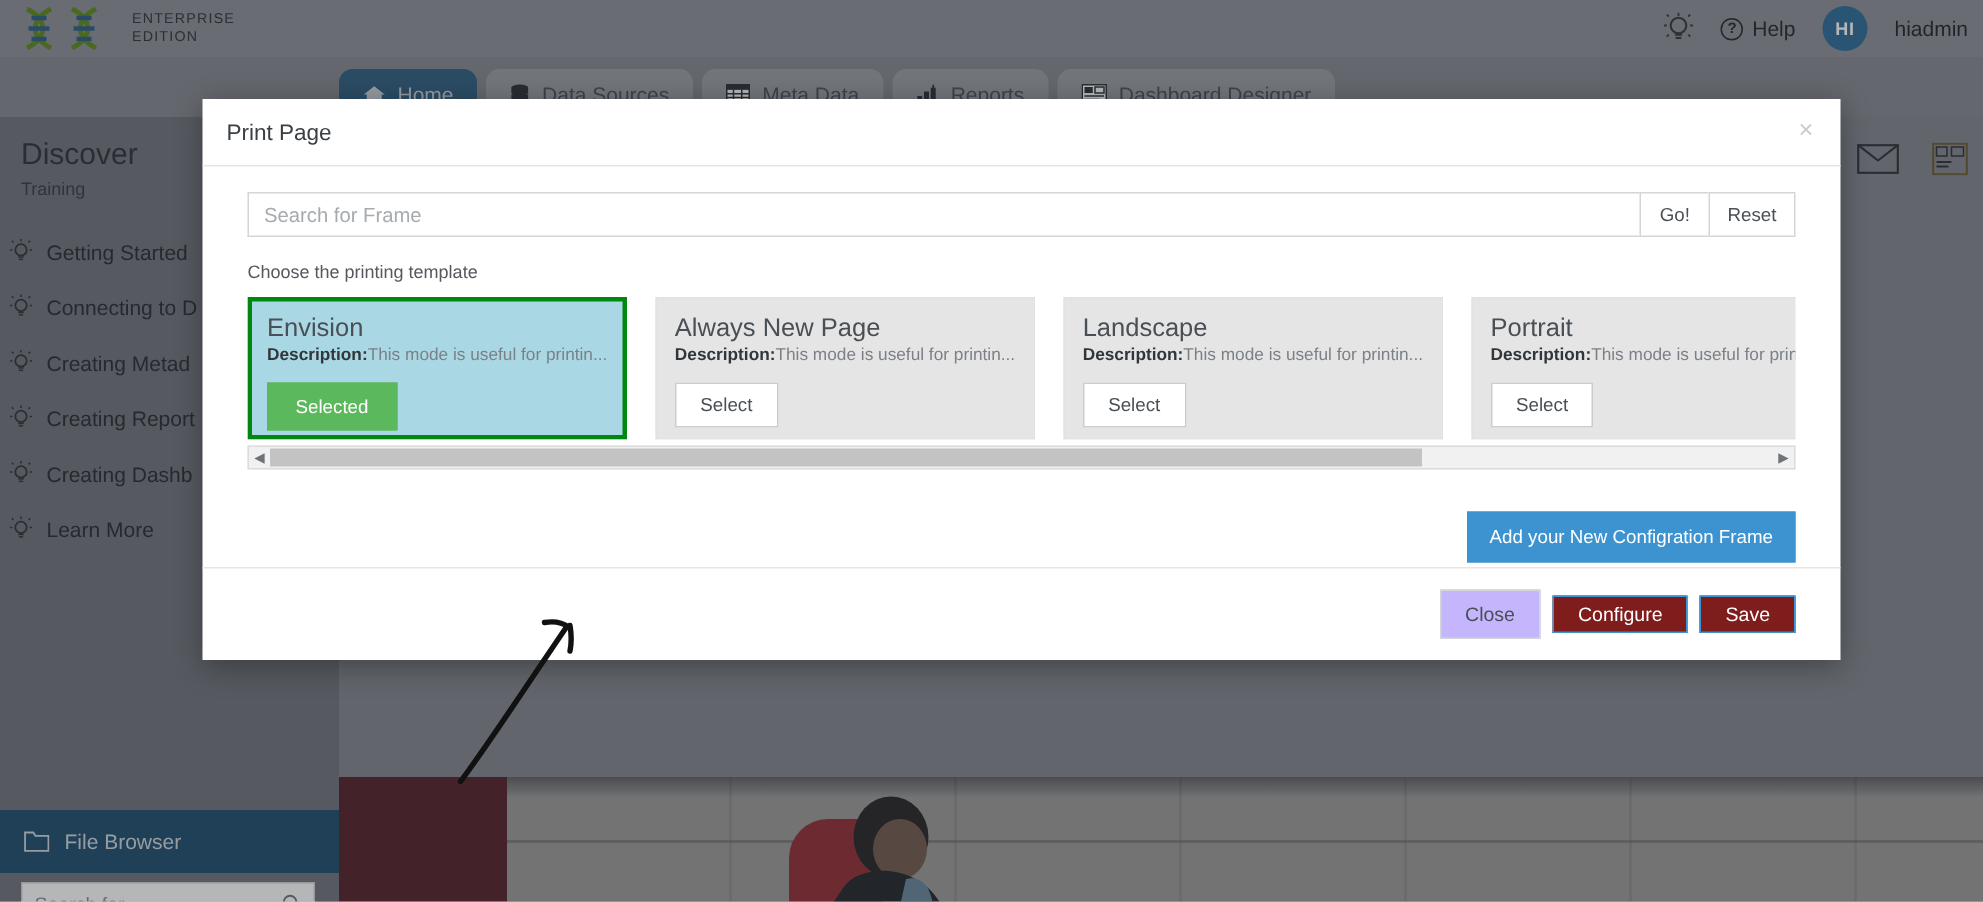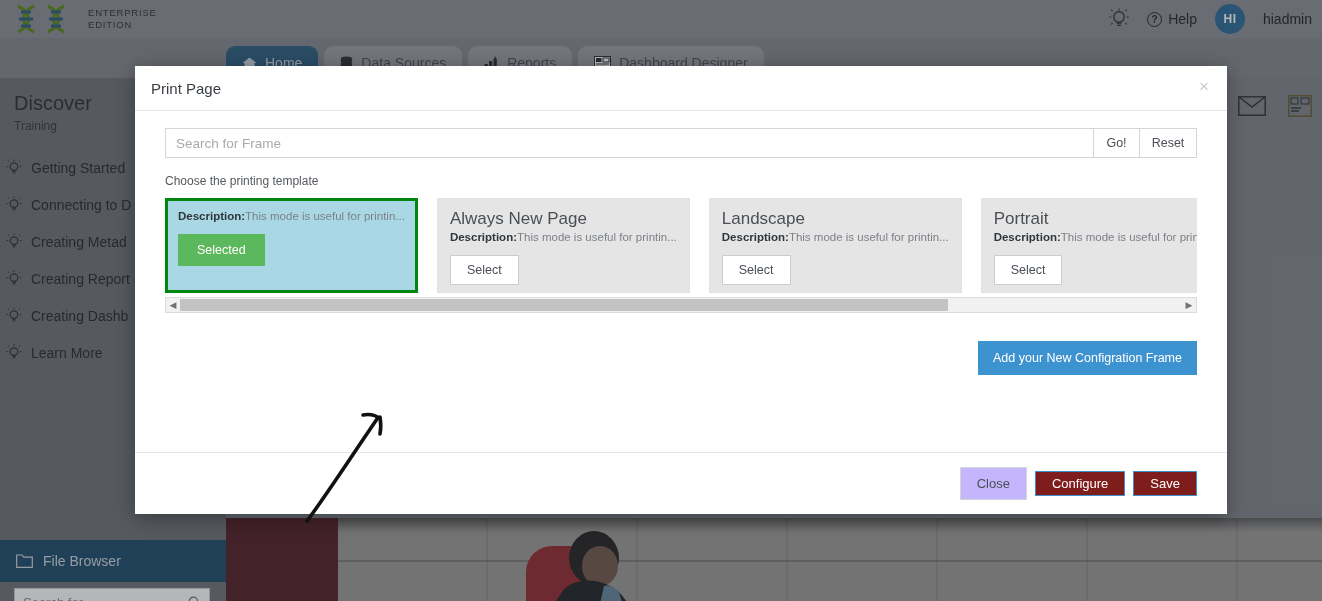--- a/index.html
+++ b/index.html
@@ -125,21 +125,21 @@
     position: absolute; left: 300px; top: 28px; width: 62px; height: 58px;
     background: #c0252b; border-radius: 26px 10px 0 0;
   }
   .photo-dim { position: absolute; inset: 0; background: rgba(60,62,66,.34); }
 
   
   .dim-overlay { position: absolute; inset: 0; background: rgba(38,42,48,.34); }
 
   
   .modal {
-    position: absolute; left: 135px; top: 66px; width: 1092px; height: 448px;
+    position: absolute; left: 135px; top: 66px; width: 1092px; height: 374px;
     background: #ffffff; box-shadow: 0 4px 18px rgba(0,0,0,.35);
     display: flex; flex-direction: column;
   }
   .modal-header {
     height: 45px; border-bottom: 1px solid #e5e5e5;
     display: flex; align-items: center; padding: 0 16px;
     position: relative;
   }
   .modal-title { font-size: 15px; color: #3a3f44; font-weight: 400; }
   .modal-close {
@@ -298,20 +298,34 @@
             <rect x="0.9" y="2.4" width="11.2" height="3.2" fill="#2b3036"></rect>
             <ellipse cx="6.5" cy="6" rx="5.6" ry="1.9" fill="#2b3036"></ellipse>
             <rect x="0.9" y="7" width="11.2" height="3.2" fill="#2b3036"></rect>
             <ellipse cx="6.5" cy="10.6" rx="5.6" ry="1.9" fill="#2b3036"></ellipse>
             <rect x="0.9" y="11" width="11.2" height="2" fill="#2b3036"></rect>
             <ellipse cx="6.5" cy="12.8" rx="5.6" ry="1.9" fill="#2b3036"></ellipse>
           </svg>
           <span>Data Sources</span>
         </div>
 
+        <div class="tab">
+          <svg width="16" height="14" viewBox="0 0 16 14">
+            <rect x="0.5" y="0.5" width="15" height="13" fill="#fff" stroke="#2b3036"></rect>
+            <rect x="0.5" y="0.5" width="15" height="3.4" fill="#2b3036"></rect>
+            <g stroke="#2b3036" stroke-width="1">
+              <line x1="0.5" y1="6.5" x2="15.5" y2="6.5"></line>
+              <line x1="0.5" y1="9" x2="15.5" y2="9"></line>
+              <line x1="0.5" y1="11.5" x2="15.5" y2="11.5"></line>
+              <line x1="5" y1="3.9" x2="5" y2="13.5"></line>
+              <line x1="10.5" y1="3.9" x2="10.5" y2="13.5"></line>
+            </g>
+          </svg>
+          <span>Meta Data</span>
+        </div>
 
         <div class="tab">
           <svg width="15" height="14" viewBox="0 0 15 14">
             <rect x="0.5" y="8" width="3.3" height="5.5" fill="#2b3036"></rect>
             <rect x="5" y="5" width="3.3" height="8.5" fill="#2b3036"></rect>
             <rect x="9.5" y="2.5" width="3.3" height="11" fill="#2b3036"></rect>
             <line x1="11.2" y1="0.5" x2="11.2" y2="3" stroke="#2b3036" stroke-width="1.2"></line>
           </svg>
           <span>Reports</span>
         </div>
@@ -496,20 +510,21 @@
         <button class="search-btn">Go!</button>
         <button class="search-btn last">Reset</button>
       </div>
 
       <div class="choose-label">Choose the printing template</div>
 
       <div class="cards-viewport">
         <div class="cards-track">
 
           <div class="card selected">
+            <div class="card-title">Envision</div>
             <div class="card-desc">
               <b>Description:</b><span>This mode is useful for printin...</span>
             </div>
             <button class="card-btn on">Selected</button>
           </div>
 
           <div class="card">
             <div class="card-title">Always New Page</div>
             <div class="card-desc">
               <b>Description:</b><span>This mode is useful for printin...</span>

